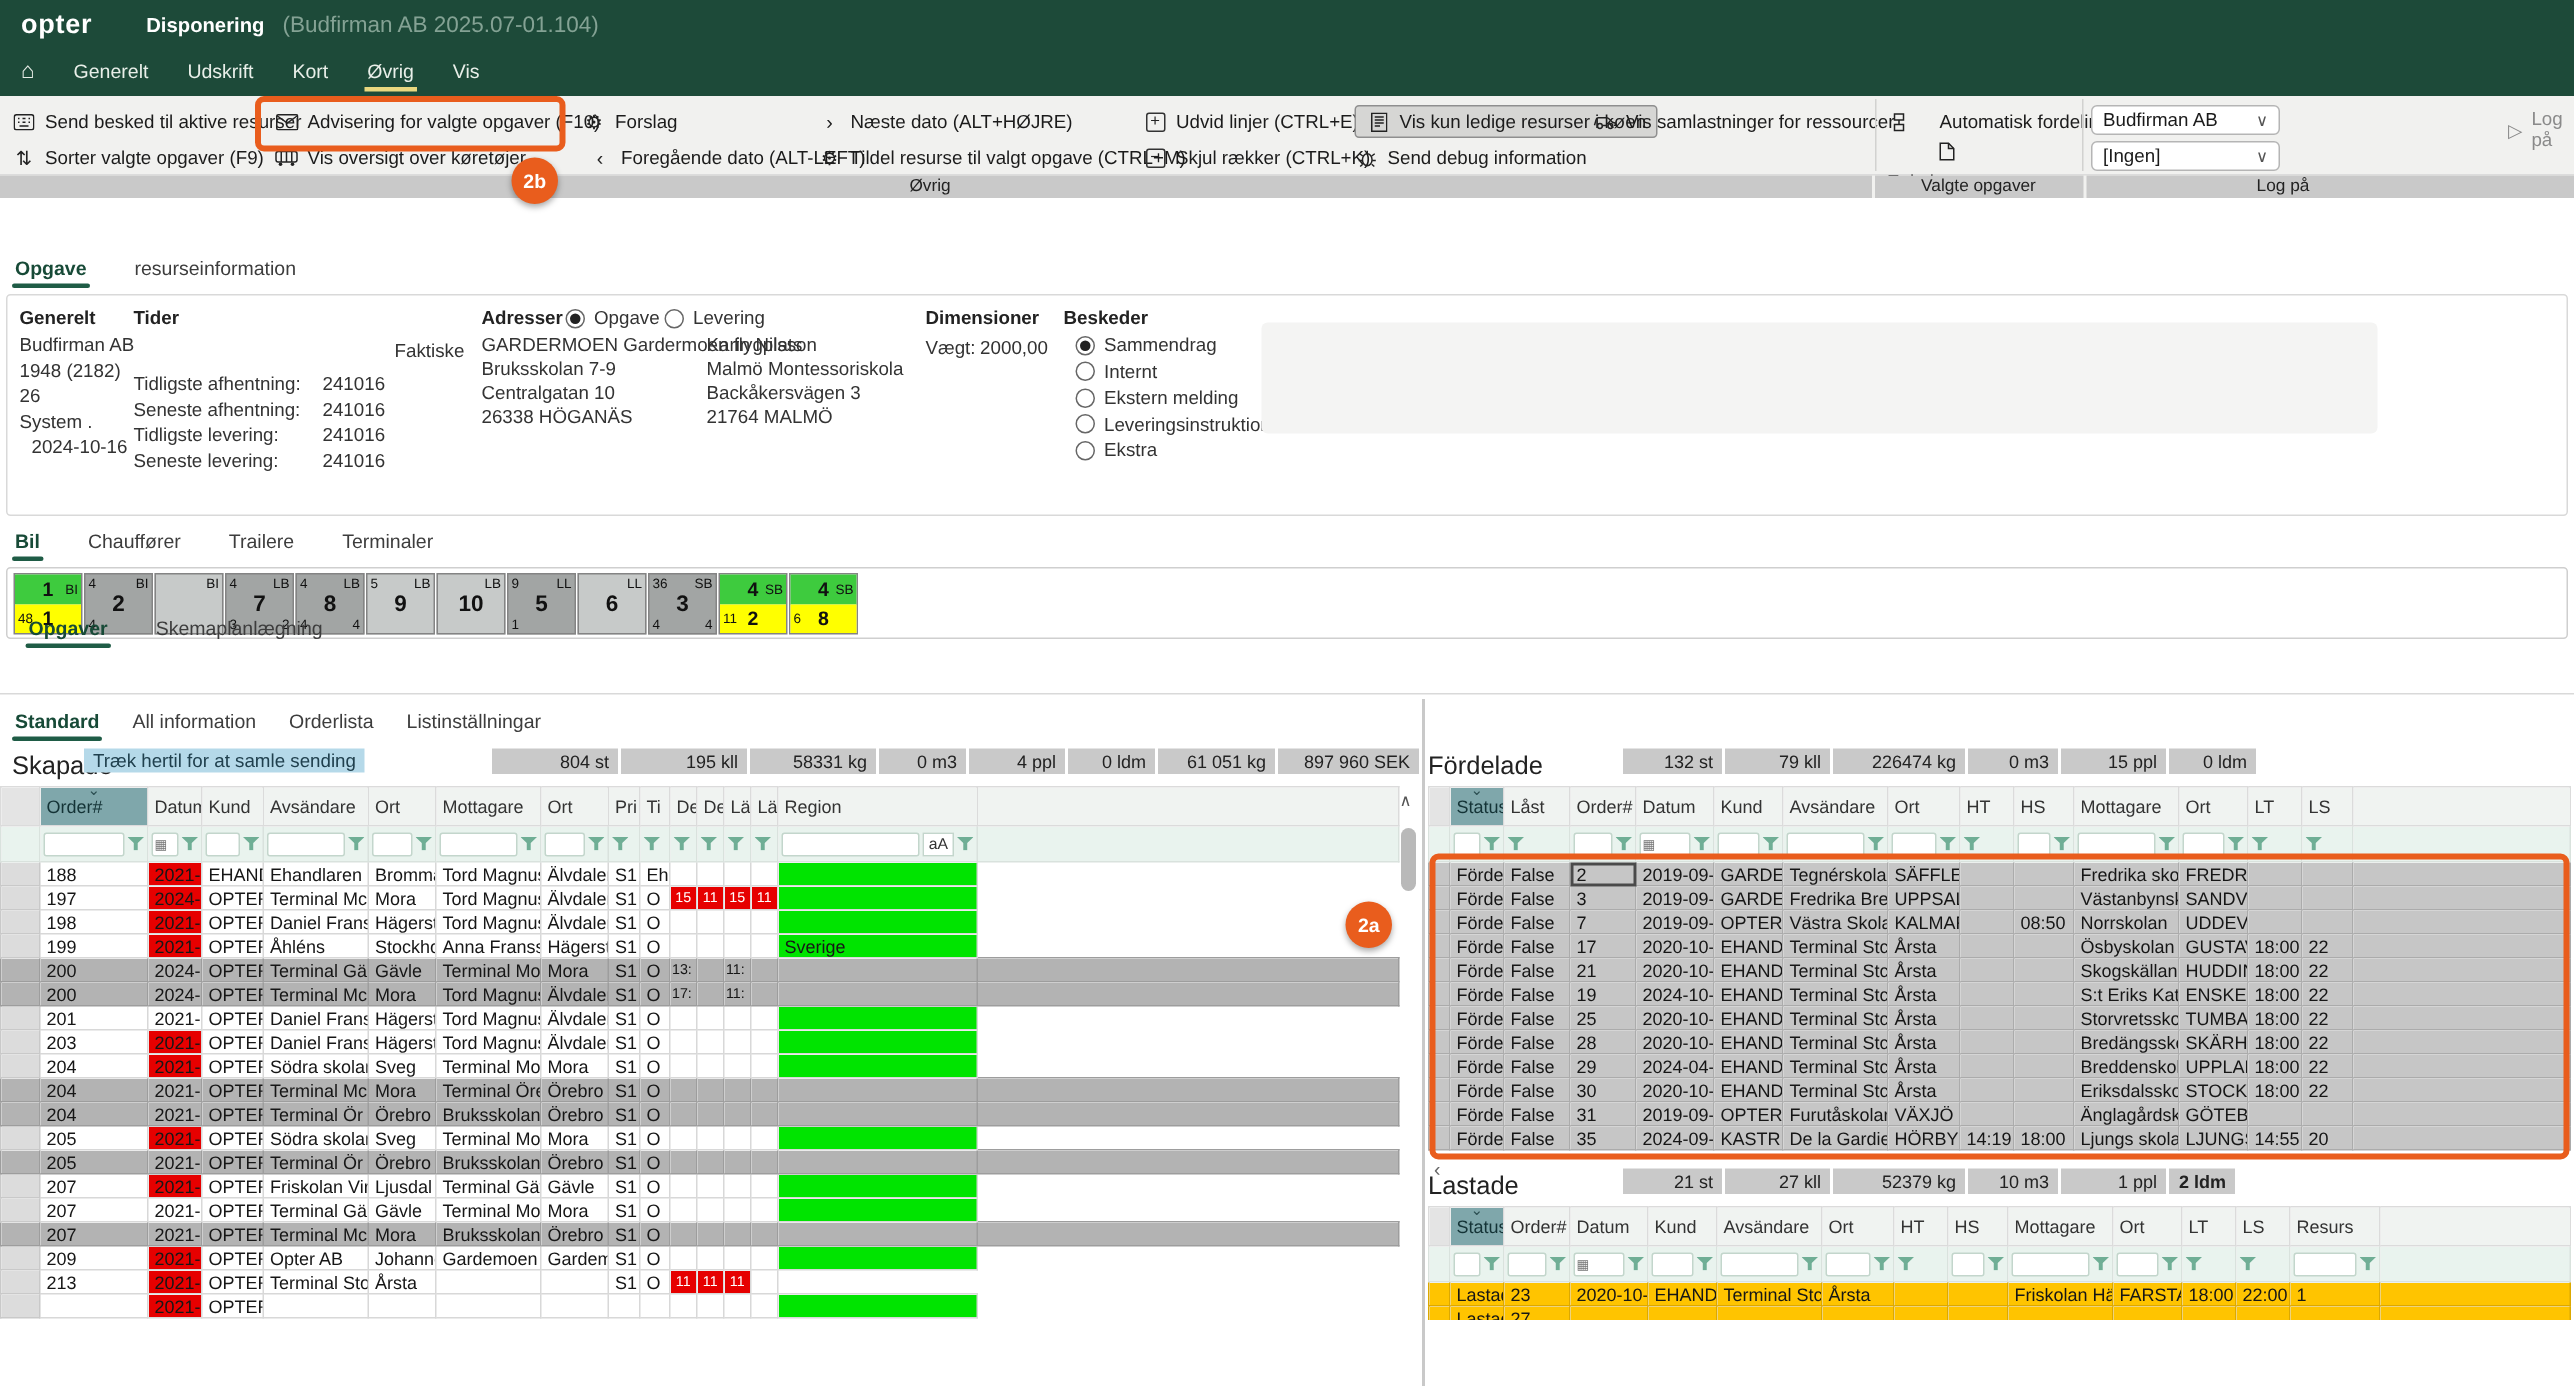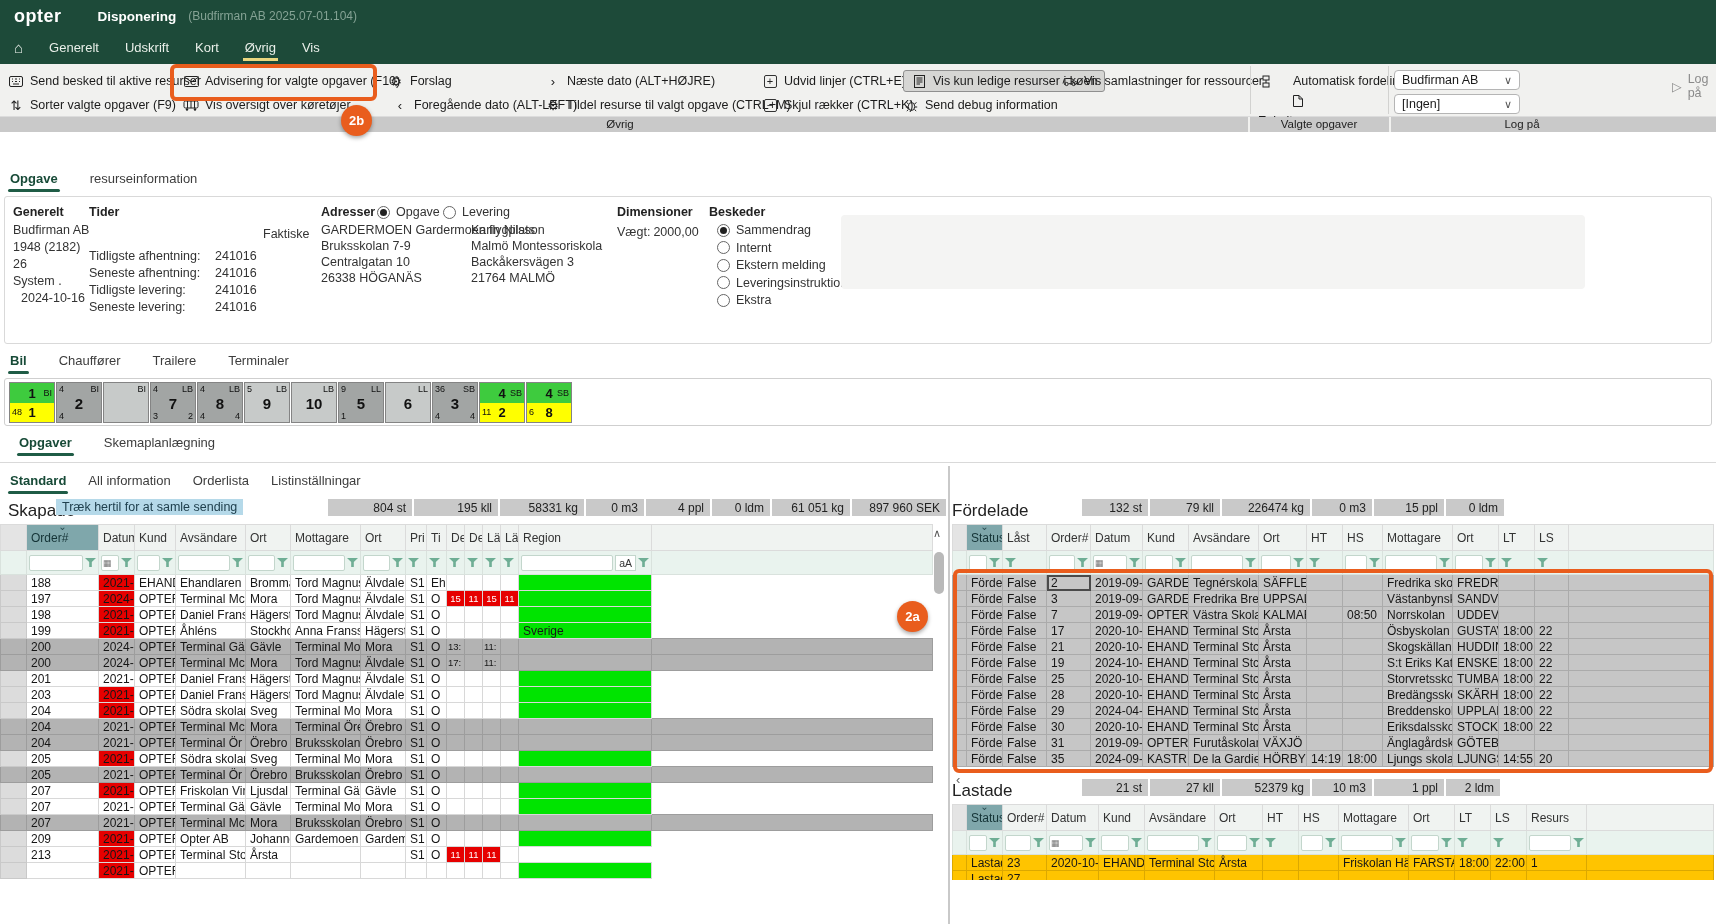--- a/index.html
+++ b/index.html
@@ -5,21 +5,21 @@
   * { box-sizing: border-box; }
   html,body { margin:0; padding:0; }
   body { width:1716px; height:924px; position:relative; overflow:hidden;
          font-family:"Liberation Sans", sans-serif; font-size:13px; background:#fff; color:#1a1a1a; }
   .abs { position:absolute; }
 
   
   #titlebar { left:0; top:0; width:1716px; height:32px; background:#1d4a39; display:flex; align-items:center; }
   #logo { font-weight:bold; font-size:18px; color:#fff; margin-left:14px; letter-spacing:.5px; }
   #app-title { color:#fff; font-weight:bold; font-size:13.5px; margin-left:36px; }
-  #app-version { color:#84a294; font-size:12px; margin-left:12px; }
+  #app-version { color:#84a294; font-size:15px; margin-left:12px; }
   #menubar { left:0; top:32px; width:1716px; height:32px; background:#1d4a39; display:flex; align-items:stretch; gap:26px; padding-left:14px; }
   .menu-item { color:#e9efe9; font-size:13px; line-height:32px; position:relative; cursor:default; }
   .menu-item.active::after { content:""; position:absolute; left:-2px; right:-2px; bottom:3px; height:3px; background:#e9d77f; }
   #home-icon { color:#e9efe9; font-size:15px; line-height:32px; }
 
   
   #toolbar { left:0; top:64px; width:1716px; height:53px; background:#f1f1ef; border-bottom:1px solid #dcdcdc; }
   .tbtn { position:absolute; height:22px; display:flex; align-items:center; gap:6px; font-size:12.5px; color:#1b1b1b; white-space:nowrap; cursor:default; }
   .tbtn .ic { width:16px; text-align:center; color:#222; font-size:13px; display:inline-flex; justify-content:center; }
   .tbtn.pressed { background:#d6d6d4; border:1px solid #8f8f8f; border-radius:3px; padding:0 7px; }
@@ -436,21 +436,21 @@
         <span class="r">SB</span>
       </div>
       <div class="half bg-yellow">
         <span class="l">6</span>
         <span class="c">8</span>
         <span class="r"></span>
       </div>
     </div>
   </div>
 
-<div class="tabs" style="left:0;top:428px;padding-left:17px;" id="work-tabs">
+<div class="tabs" style="left:0;top:404px;padding-left:17px;" id="work-tabs">
     <span class="tab active">Opgaver</span>
     <span class="tab">Skemaplanlægning</span>
   </div>
 <div class="hline" style="left:0;top:462px;width:1716px;"></div>
 <div class="tabs" style="left:0;top:466px;gap:18px;" id="view-tabs">
     <span class="tab active">Standard</span>
     <span class="tab">All information</span>
     <span class="tab">Orderlista</span>
     <span class="tab">Listinställningar</span>
   </div>
@@ -1283,21 +1283,21 @@
 
 <span class="scroll-left" style="left:956px;top:772px;">‹</span>
 
 <span class="stat-label" style="left:952px;top:781px;">Lastade</span>
 <div class="chips" style="left:1082px;top:779px;" id="lastade-chips">
     <span class="chip" style="width: 66px;">21 st</span>
     <span class="chip" style="width: 70px;">27 kll</span>
     <span class="chip" style="width: 88px;">52379 kg</span>
     <span class="chip" style="width: 60px;">10 m3</span>
     <span class="chip" style="width: 70px;">1 ppl</span>
-    <span class="chip" style="width: 54px;">2 ldm</span>
+    <span class="chip" style="width: 44px; font-weight: bold;">2 ldm</span>
   </div>
 <div class="tpanel" style="left:952px;top:804px;width:764px;height:76px;" id="bottom-panel">
     <table style="width: 762px;">
       <colgroup>
         <col style="width: 14px;">
         <col style="width: 36px;">
         <col style="width: 44px;">
         <col style="width: 52px;">
         <col style="width: 46px;">
         <col style="width: 70px;">

